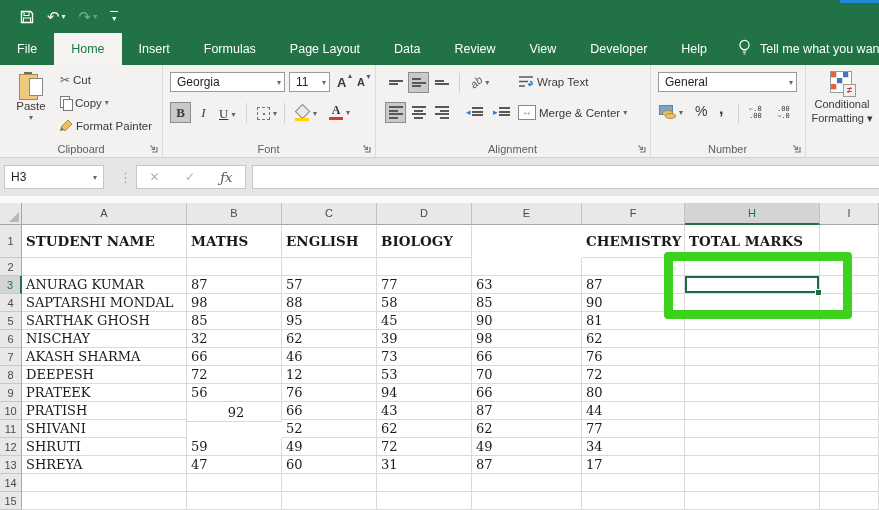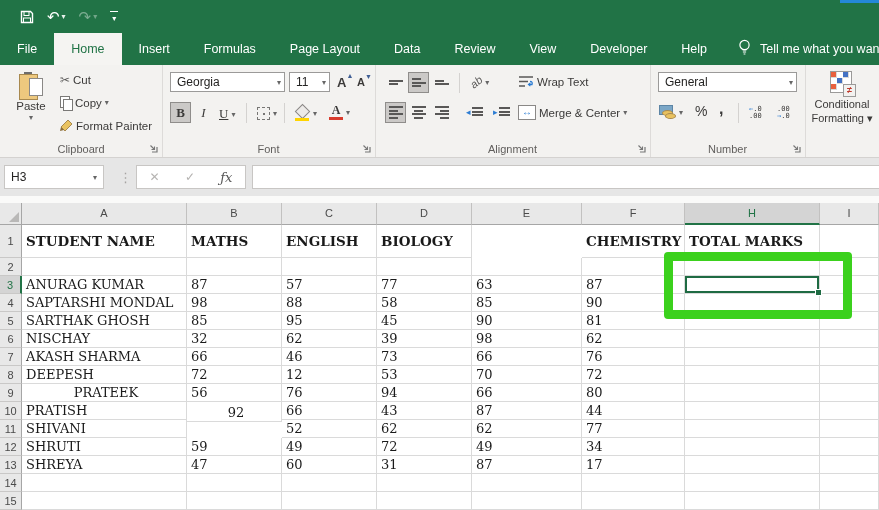--- a/index.html
+++ b/index.html
@@ -515,21 +515,21 @@
       <div class="rowhead" style="top: 170px; height: 18px; line-height: 18px;">8</div>
       <div class="cell" style="left: 22px; top: 170px; width: 165px; height: 18px; line-height: 18px;">DEEPESH</div>
       <div class="cell" style="left: 187px; top: 170px; width: 95px; height: 18px; line-height: 18px;">72</div>
       <div class="cell" style="left: 282px; top: 170px; width: 95px; height: 18px; line-height: 18px;">12</div>
       <div class="cell" style="left: 377px; top: 170px; width: 95px; height: 18px; line-height: 18px;">53</div>
       <div class="cell" style="left: 472px; top: 170px; width: 110px; height: 18px; line-height: 18px;">70</div>
       <div class="cell" style="left: 582px; top: 170px; width: 103px; height: 18px; line-height: 18px;">72</div>
       <div class="cell" style="left: 685px; top: 170px; width: 135px; height: 18px; line-height: 18px;"></div>
       <div class="cell" style="left: 820px; top: 170px; width: 59px; height: 18px; line-height: 18px;"></div>
       <div class="rowhead" style="top: 188px; height: 18px; line-height: 18px;">9</div>
-      <div class="cell" style="left: 22px; top: 188px; width: 165px; height: 18px; line-height: 18px; text-align: center;">PRATEEK</div>
+      <div class="cell" style="left: 22px; top: 188px; width: 165px; height: 18px; line-height: 18px;">PRATEEK</div>
       <div class="cell" style="left: 187px; top: 188px; width: 95px; height: 18px; line-height: 18px;">56</div>
       <div class="cell" style="left: 282px; top: 188px; width: 95px; height: 18px; line-height: 18px;">76</div>
       <div class="cell" style="left: 377px; top: 188px; width: 95px; height: 18px; line-height: 18px;">94</div>
       <div class="cell" style="left: 472px; top: 188px; width: 110px; height: 18px; line-height: 18px;">66</div>
       <div class="cell" style="left: 582px; top: 188px; width: 103px; height: 18px; line-height: 18px;">80</div>
       <div class="cell" style="left: 685px; top: 188px; width: 135px; height: 18px; line-height: 18px;"></div>
       <div class="cell" style="left: 820px; top: 188px; width: 59px; height: 18px; line-height: 18px;"></div>
       <div class="rowhead" style="top: 206px; height: 18px; line-height: 18px;">10</div>
       <div class="cell" style="left: 22px; top: 206px; width: 165px; height: 18px; line-height: 18px;">PRATISH</div>
       <div class="cell" style="left: 187px; top: 206px; width: 95px; height: 18px; line-height: 18px;">98</div>

